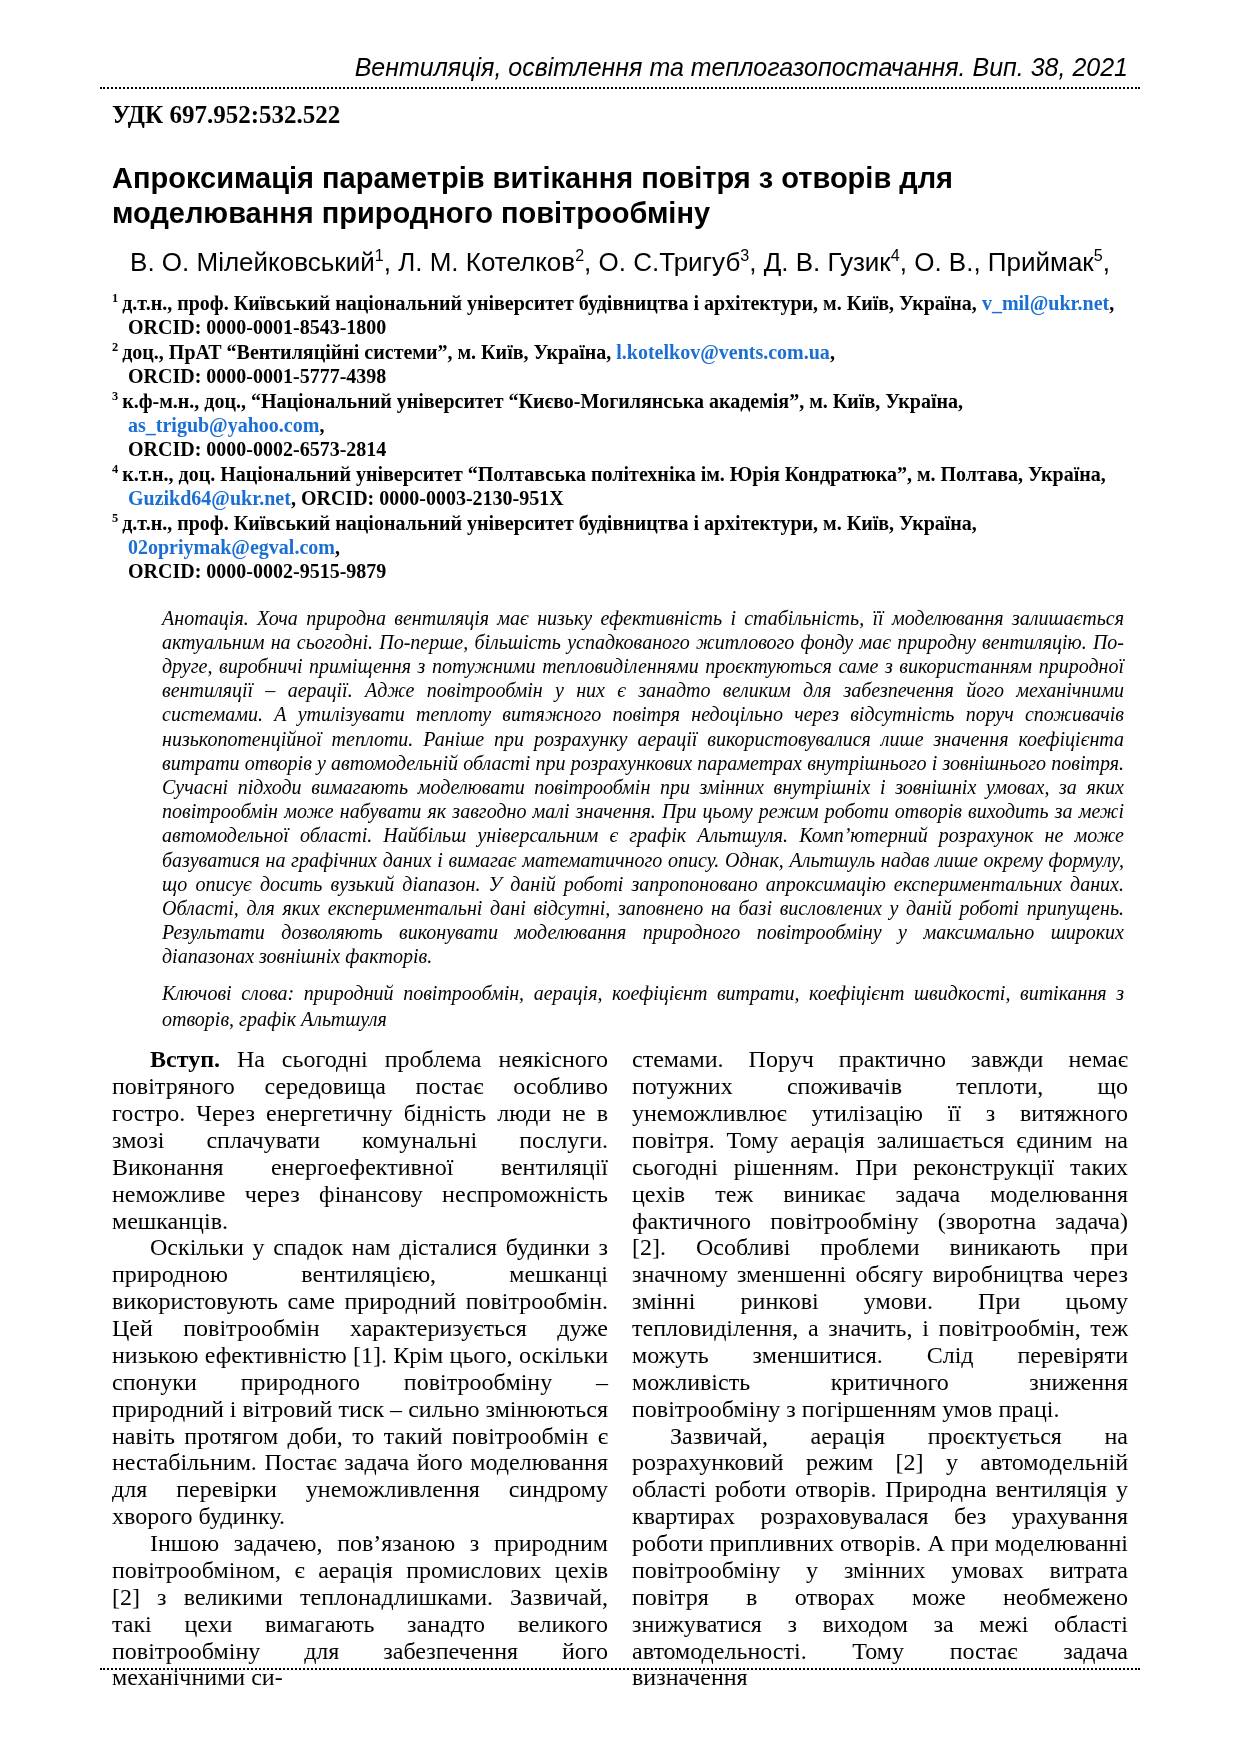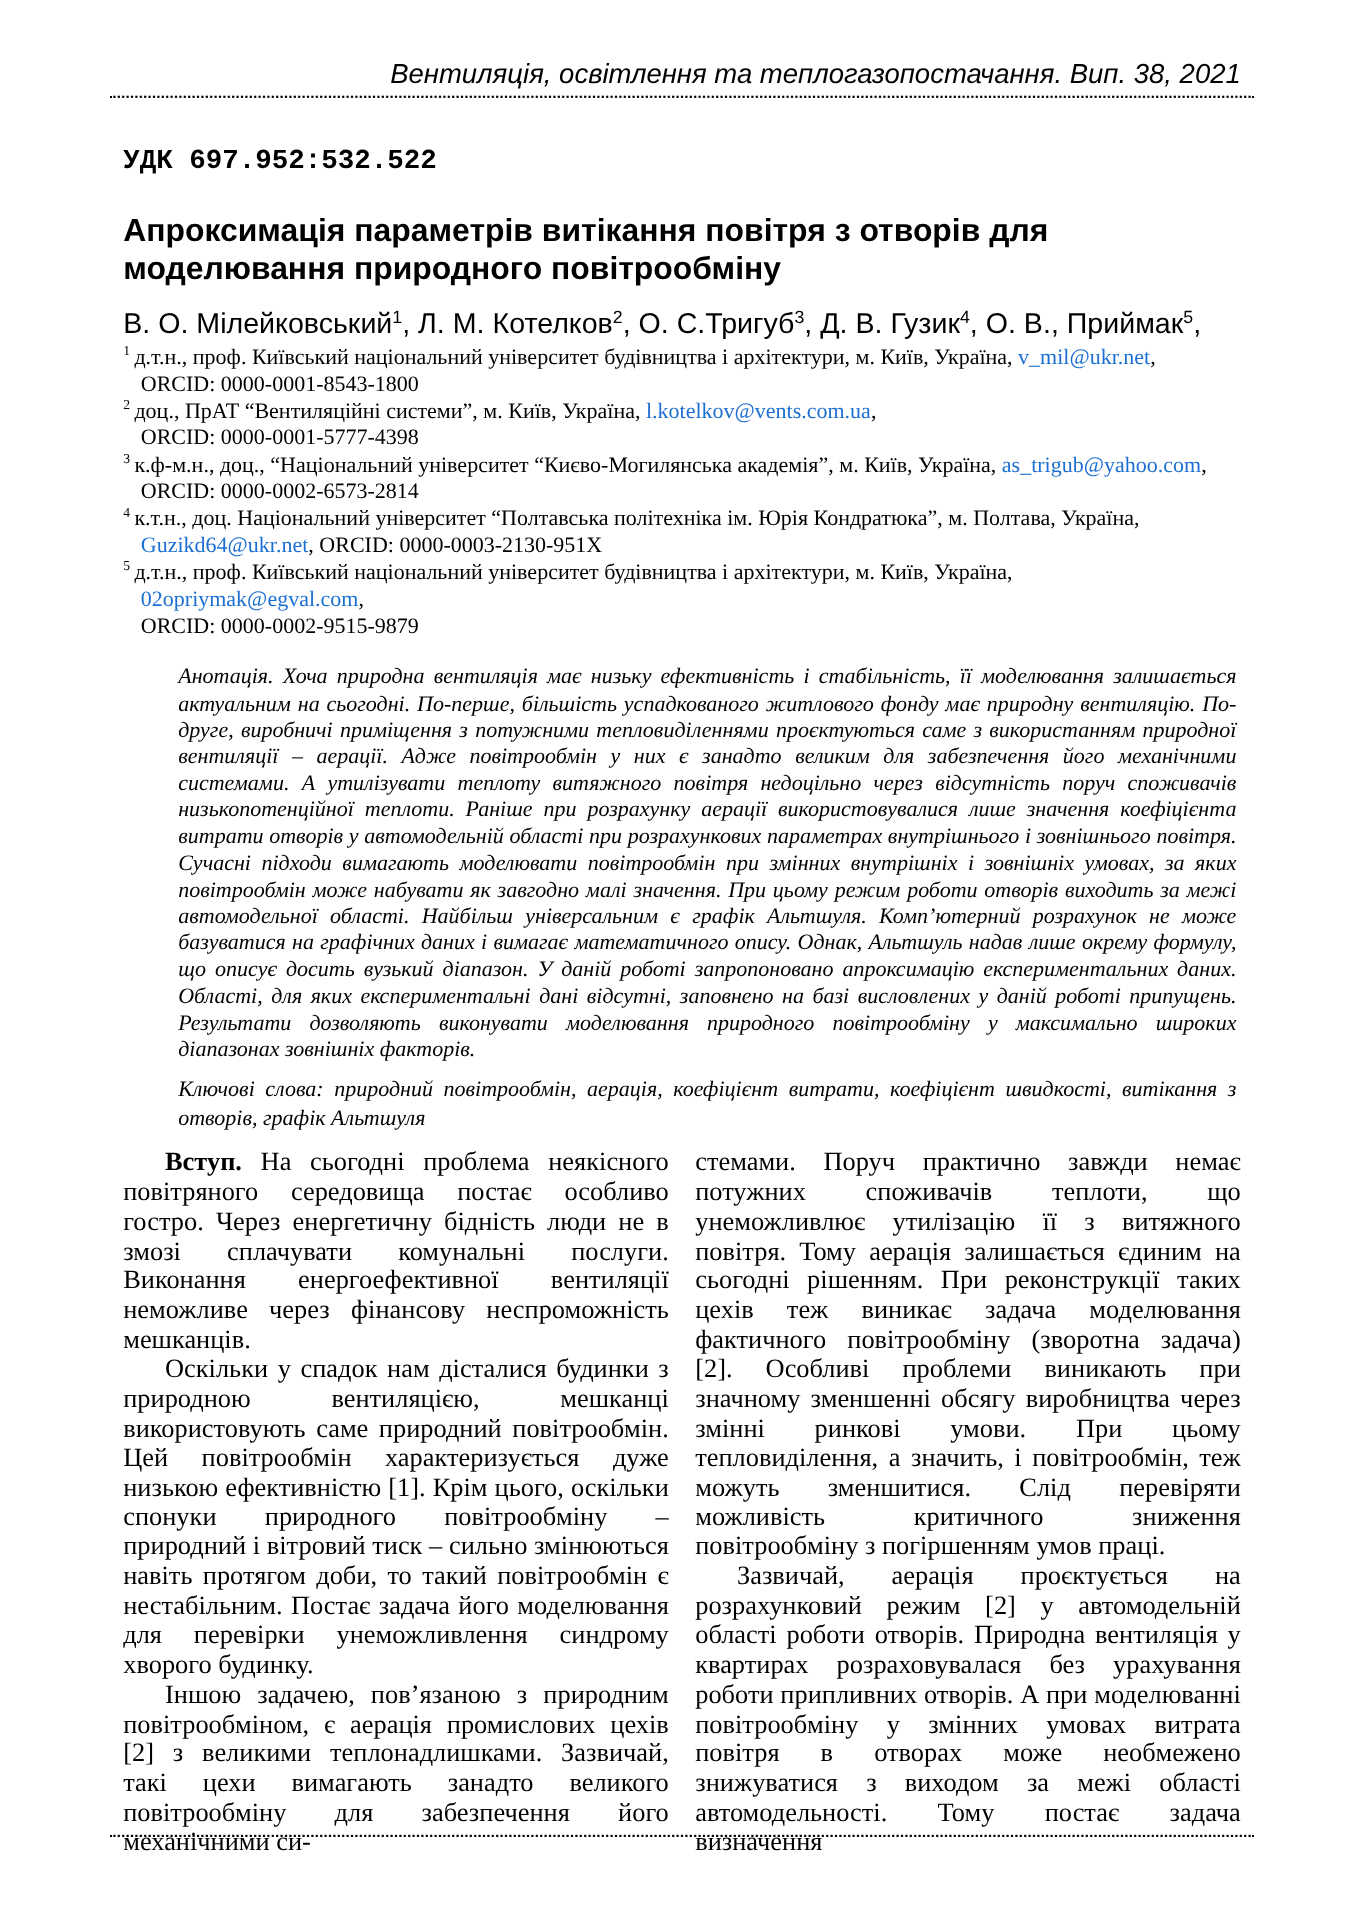--- a/index.html
+++ b/index.html
@@ -22,47 +22,49 @@
     font-style: italic;
     font-size: 25px;
     line-height: 1.2;
   }
   .rule {
     border-bottom: 2px dotted #000;
     margin: 5px -12px 0 -12px;
     height: 0;
   }
   .udc {
-    margin-top: 43px;
-    font-family: Liberation Mono, monospace;
+    margin-top: 12px;
+    font-family: Liberation Serif, serif;
     font-weight: bold;
     font-size: 25px;
   }
   .title {
     margin-top: 32px;
     font-family: "Liberation Sans", sans-serif;
     font-weight: bold;
     font-size: 29px;
     line-height: 1.22;
   }
   .authors {
     margin-top: 14px;
     font-family: "Liberation Sans", sans-serif;
     font-size: 26px;
     line-height: 1.28;
+    text-align: center;
   }
   sup {
     font-size: 62%;
     vertical-align: super;
     line-height: 0;
   }
   .footnotes {
-    margin-top: 2px;
+    margin-top: 12px;
     font-size: 20px;
     line-height: 1.22;
+    font-weight: bold;
   }
   .footnote {
     padding-left: 16px;
     text-indent: -16px;
   }
   .footnote sup { margin-right: 4px; }
   .email { color: var(--link-color, #1c6fd2); text-decoration: none; cursor: pointer; }
   .abstract {
     margin: 22px 4px 0 50px;
     font-style: italic;

